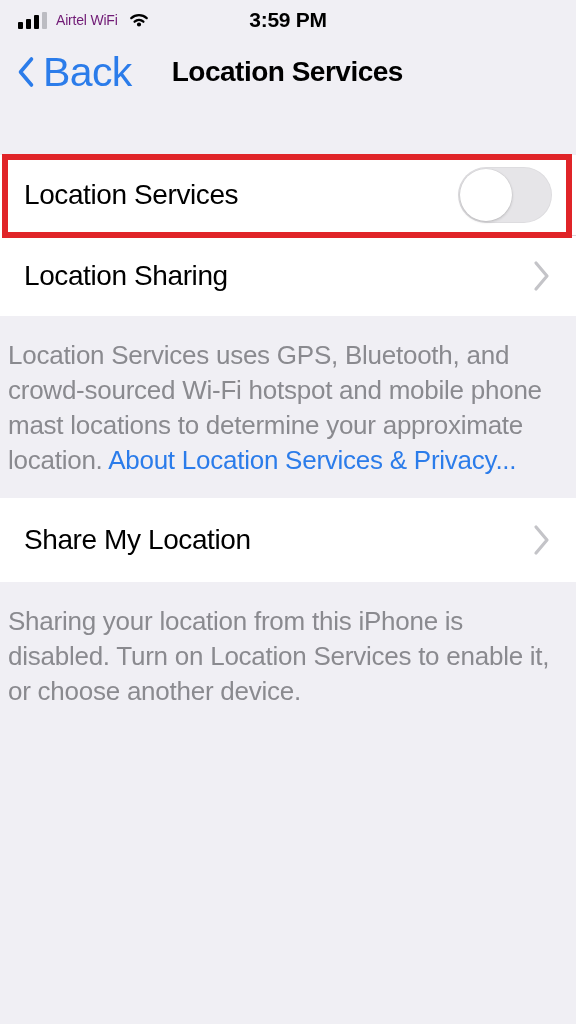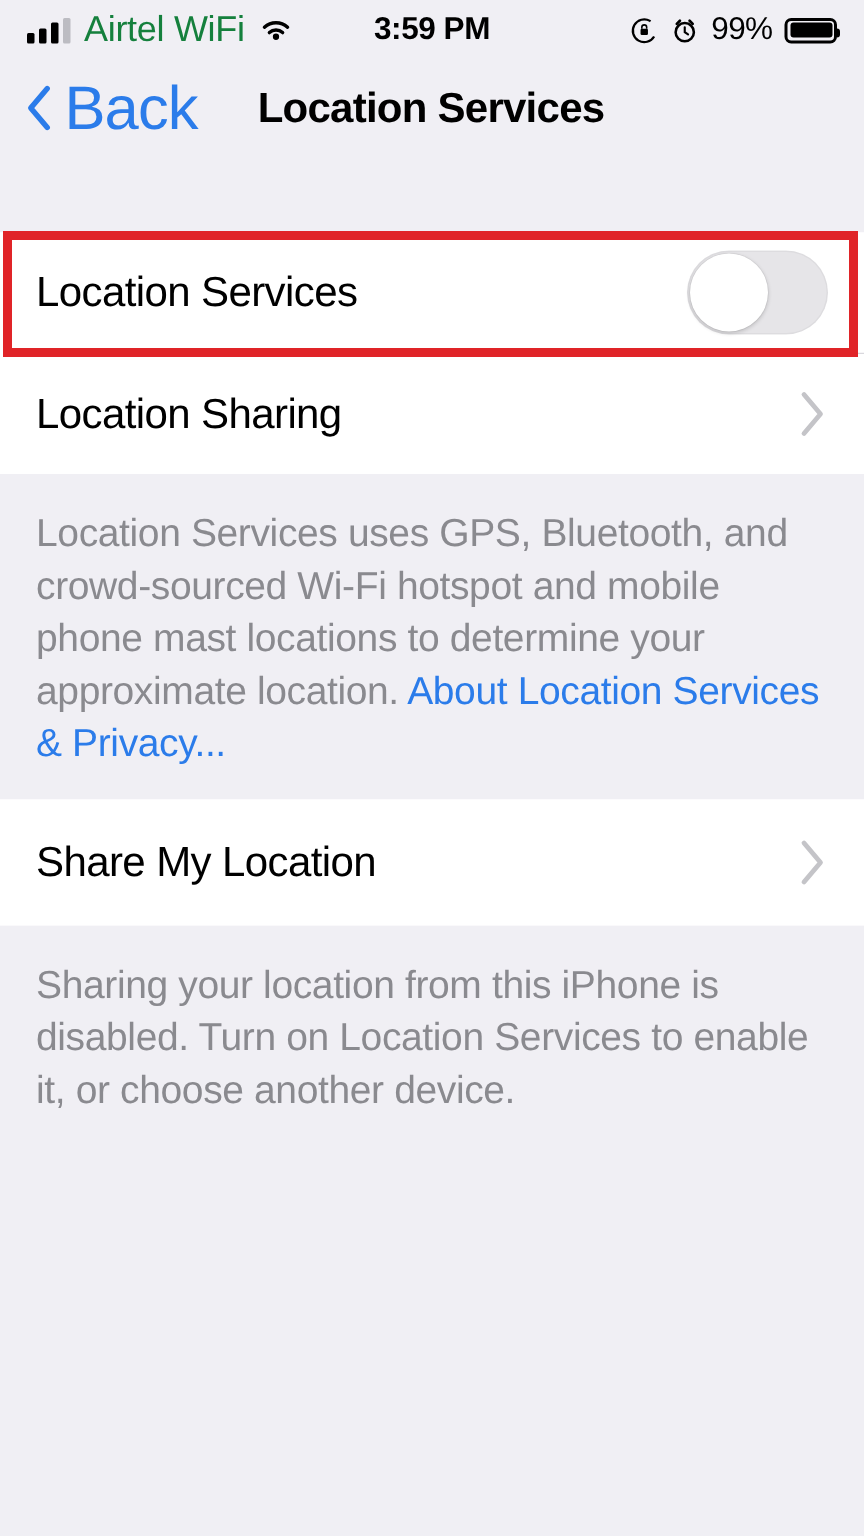--- a/index.html
+++ b/index.html
@@ -17,21 +17,21 @@
     height:40px; display:flex; align-items:center;
     padding:0 18px; position:relative;
   }
   .status-left { display:flex; align-items:center; gap:9px; }
   .signal-bars { display:flex; align-items:flex-end; gap:3px; height:17px; }
   .signal-bars i { display:block; width:5px; background:#000; border-radius:1px; }
   .signal-bars i:nth-child(1){ height:7px; }
   .signal-bars i:nth-child(2){ height:10px; }
   .signal-bars i:nth-child(3){ height:13.5px; }
   .signal-bars i:nth-child(4){ height:17px; background:#bcbcc2; }
-  .carrier { font-size:24px; color:#15803d; letter-spacing:-0.2px; }
+  .carrier { font-size:14px; color:#701a75; letter-spacing:-0.2px; }
   .wifi-icon { width:24px; height:18px; display:block; }
   .status-center {
     position:absolute; left:0; right:0; top:0; height:40px;
     display:flex; align-items:center; justify-content:center;
     pointer-events:none;
   }
   .clock { font-size:21px; font-weight:bold; color:#000; letter-spacing:-0.3px; }
   .status-right {
     margin-left:auto; display:flex; align-items:center; gap:8px;
   }
@@ -81,21 +81,21 @@
   }
   .toggle .knob {
     position:absolute; top:2px; left:2px;
     width:52px; height:52px; border-radius:50%;
     background:#fff;
     box-shadow:0 1px 3px rgba(0,0,0,0.20), 0 0 0 0.5px rgba(0,0,0,0.05);
   }
 
   
   .footer {
-    padding:22px 24px 20px 24px;
+    padding:22px 24px 20px 8px;
     font-size:26px; line-height:35px;
     color:#8a8a8f; letter-spacing:-0.25px;
     background:#f0eff4;
   }
   .footer .link { color:#2b7cea; }
 
   .hairline { height:1px; background:#d9d8dd; }
 
   
   .annot-box {
@@ -126,40 +126,20 @@
           <path d="M7.6 10.7a6.6 6.6 0 0 1 8.8 0" stroke="#000" stroke-width="2.3" fill="none" stroke-linecap="round"></path>
           <path d="M4.3 7.1a11.4 11.4 0 0 1 15.4 0" stroke="#000" stroke-width="2.3" fill="none" stroke-linecap="round"></path>
         </svg>
       </span>
     </div>
 
     <div class="status-center">
       <span class="clock">3:59 PM</span>
     </div>
 
-    <div class="status-right">
-      <span>
-        <svg class="rot-icon" viewBox="0 0 20 20">
-          <circle cx="10" cy="10" r="8" stroke="#000" stroke-width="1.6" fill="none" stroke-dasharray="38 12" transform="rotate(30 10 10)"></circle>
-          <rect x="7.4" y="8.6" width="5.2" height="4.4" rx="0.9" fill="#000"></rect>
-          <path d="M8.3 8.6V7.6a1.7 1.7 0 0 1 3.4 0v1" stroke="#000" stroke-width="1.1" fill="none"></path>
-        </svg>
-      </span>
-      <span>
-        <svg class="alarm-icon" viewBox="0 0 20 20">
-          <circle cx="10" cy="11" r="6.4" stroke="#000" stroke-width="1.8" fill="none"></circle>
-          <path d="M10 7.6V11l2.3 1.6" stroke="#000" stroke-width="1.5" fill="none" stroke-linecap="round"></path>
-          <path d="M4.4 5.2 6.6 3M15.6 5.2 13.4 3" stroke="#000" stroke-width="1.9" stroke-linecap="round"></path>
-        </svg>
-      </span>
-      <span class="batt-pct">99%</span>
-      <span class="battery">
-          <span class="fill"></span>
-        </span>
-    </div>
   </div>
 
   <div class="nav-bar">
     <div class="back-btn">
       <span>
         <svg class="chev-back" viewBox="0 0 20 32">
           <path d="M15.5 3 4.5 16l11 13" stroke="#2b7cea" stroke-width="3.6" fill="none" stroke-linecap="round" stroke-linejoin="round"></path>
         </svg>
       </span>
       <span class="back-label">Back</span>

